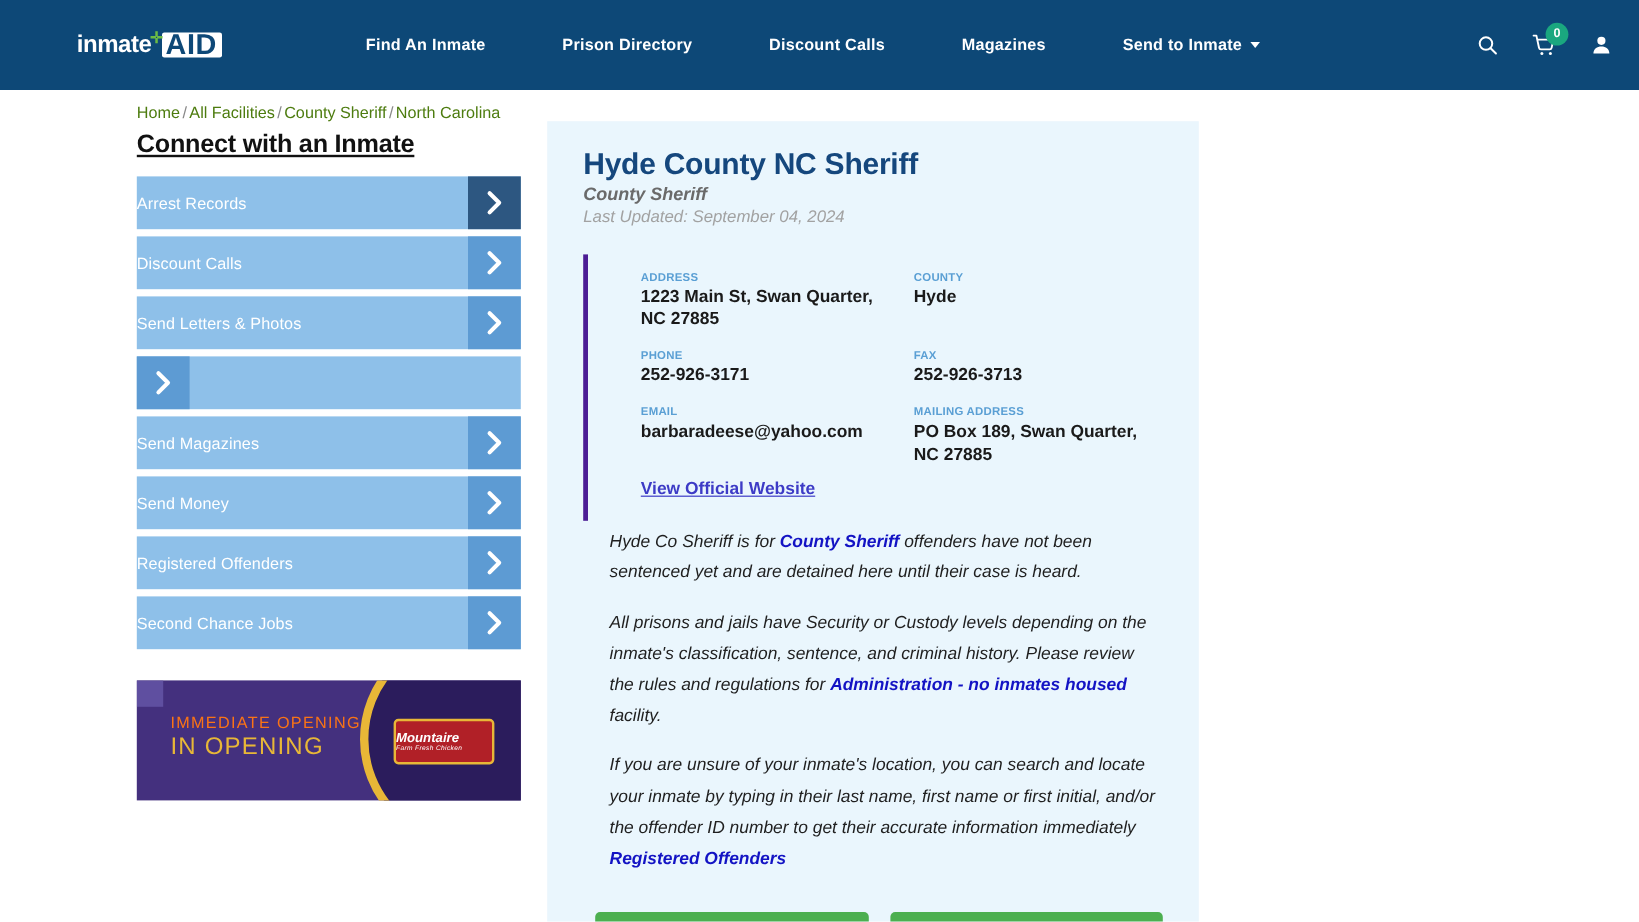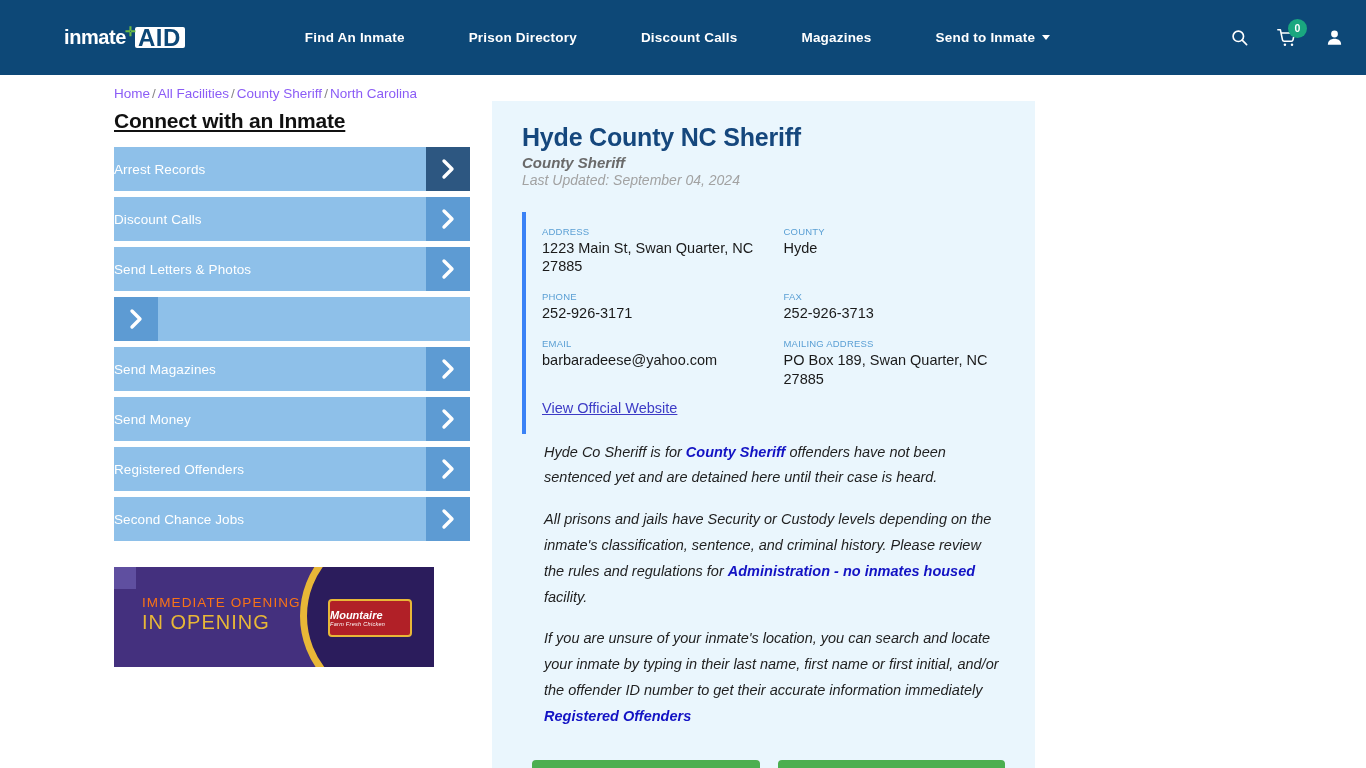--- a/index.html
+++ b/index.html
@@ -98,32 +98,32 @@
     justify-content: center;
   }
 
   
   .breadcrumb {
     padding: 11px 0 0 114px;
     font-size: 13.5px;
     color: #777;
   }
   .breadcrumb a {
-    color: #8b5cf6;
+    color: #4d7c0f;
     text-decoration: none;
   }
   .breadcrumb .sep { color: #888; padding: 0 2px; }
 
   
   .page {
     display: flex;
     padding: 0 0 0 114px;
     align-items: flex-start;
   }
-  .sidebar { width: 356px; flex: none; padding-top: 8px; }
+  .sidebar { width: 320px; flex: none; padding-top: 8px; }
   .sidebar-title {
     font-size: 21px;
     font-weight: 700;
     color: #111;
     text-decoration: underline;
     margin: 0 0 14px 0;
     letter-spacing: -0.2px;
   }
   .side-item {
     display: flex;
@@ -223,27 +223,28 @@
     margin: 0 0 1px 0;
   }
   .facility-updated {
     font-size: 14px;
     font-style: italic;
     color: #a2a2a2;
     margin: 0;
   }
 
   .info-block {
-    border-left: 4px solid #3b82f6;
+    border-left: 4px solid #4c1d95;
     margin-top: 24px;
-    padding: 14px 0 18px 16px;
+    padding: 14px 0 18px 44px;
     display: grid;
     grid-template-columns: 1fr 1fr;
     column-gap: 20px;
     row-gap: 0;
+    font-weight: bold;
   }
   .info-cell { margin-bottom: 16px; }
   .info-label {
     font-size: 9.5px;
     color: #5a9fd4;
     letter-spacing: 0.2px;
     margin-bottom: 2px;
     text-transform: uppercase;
   }
   .info-value {

